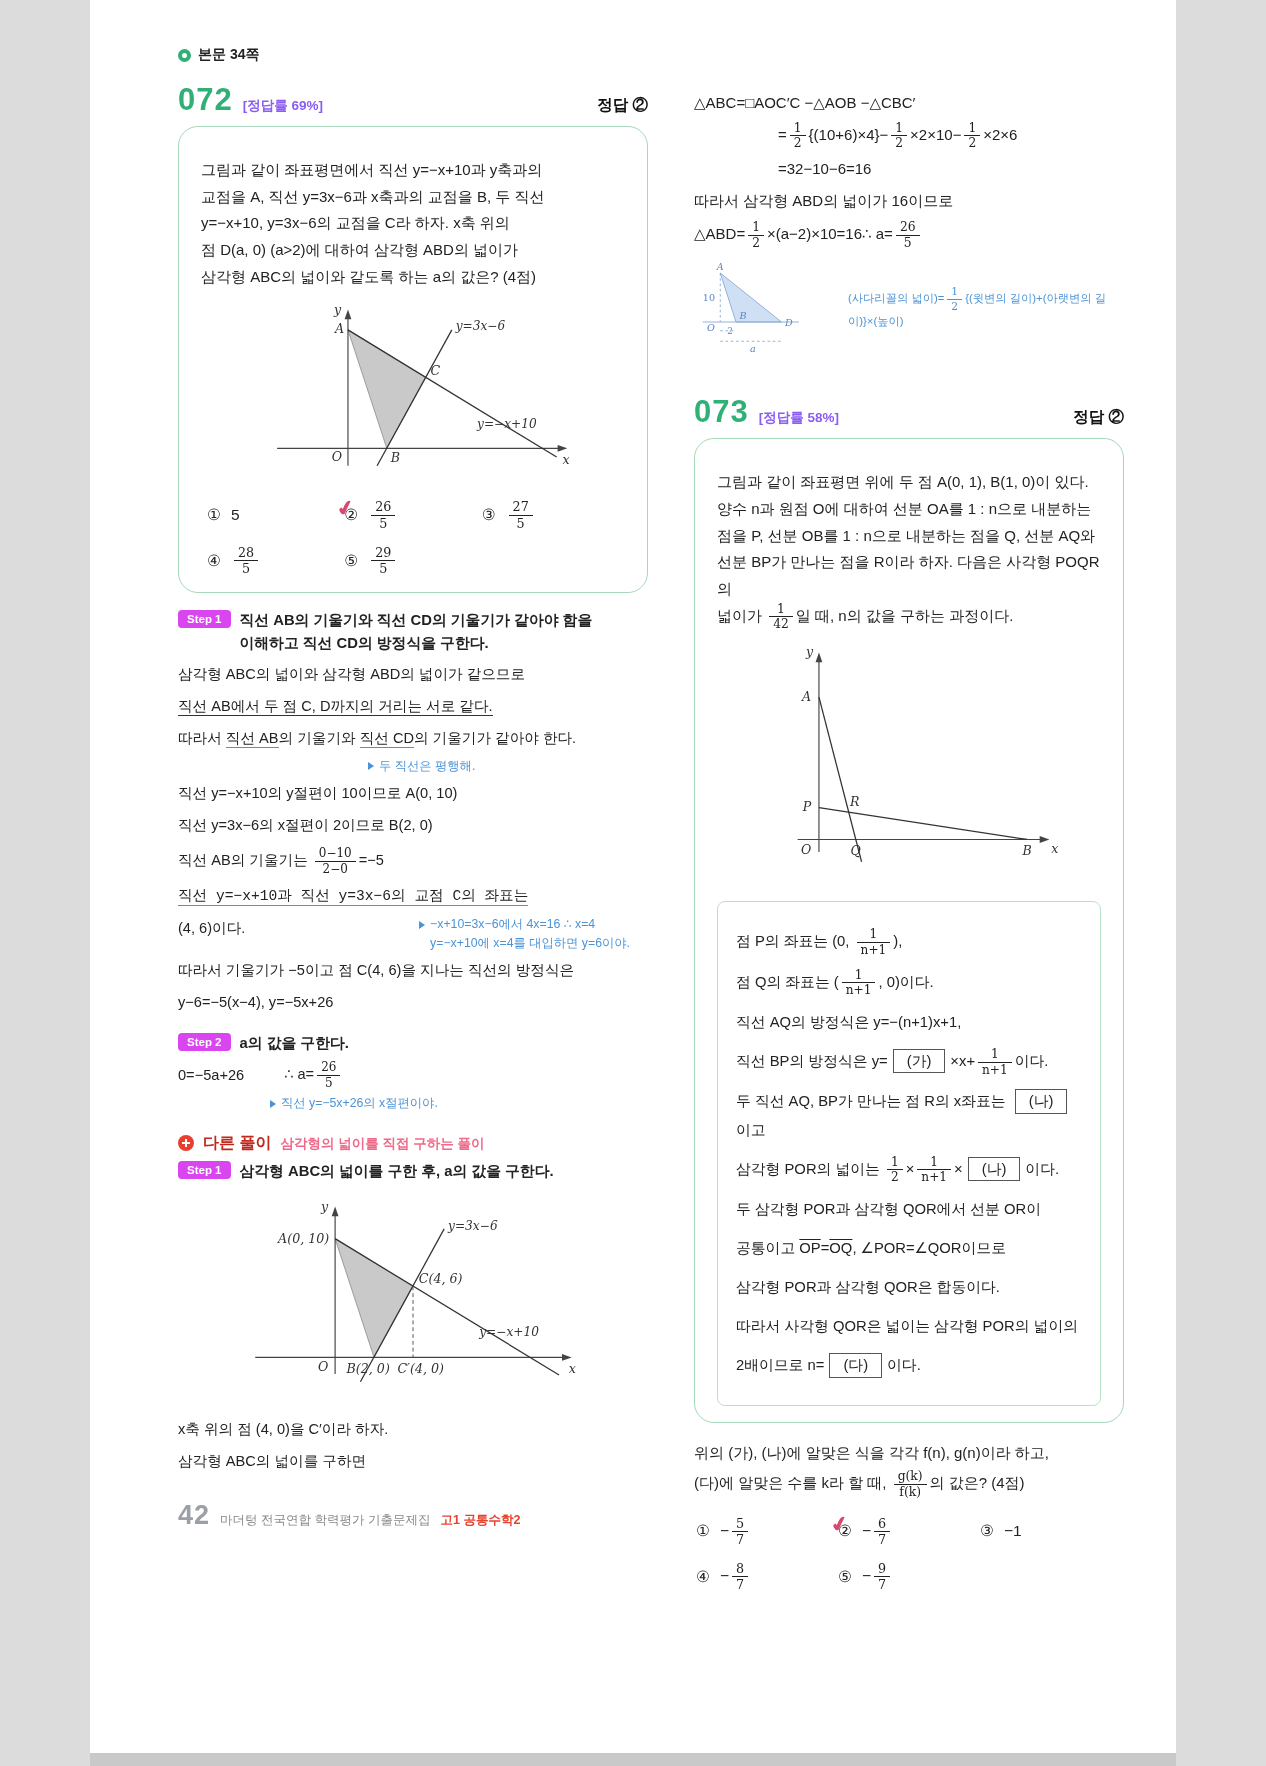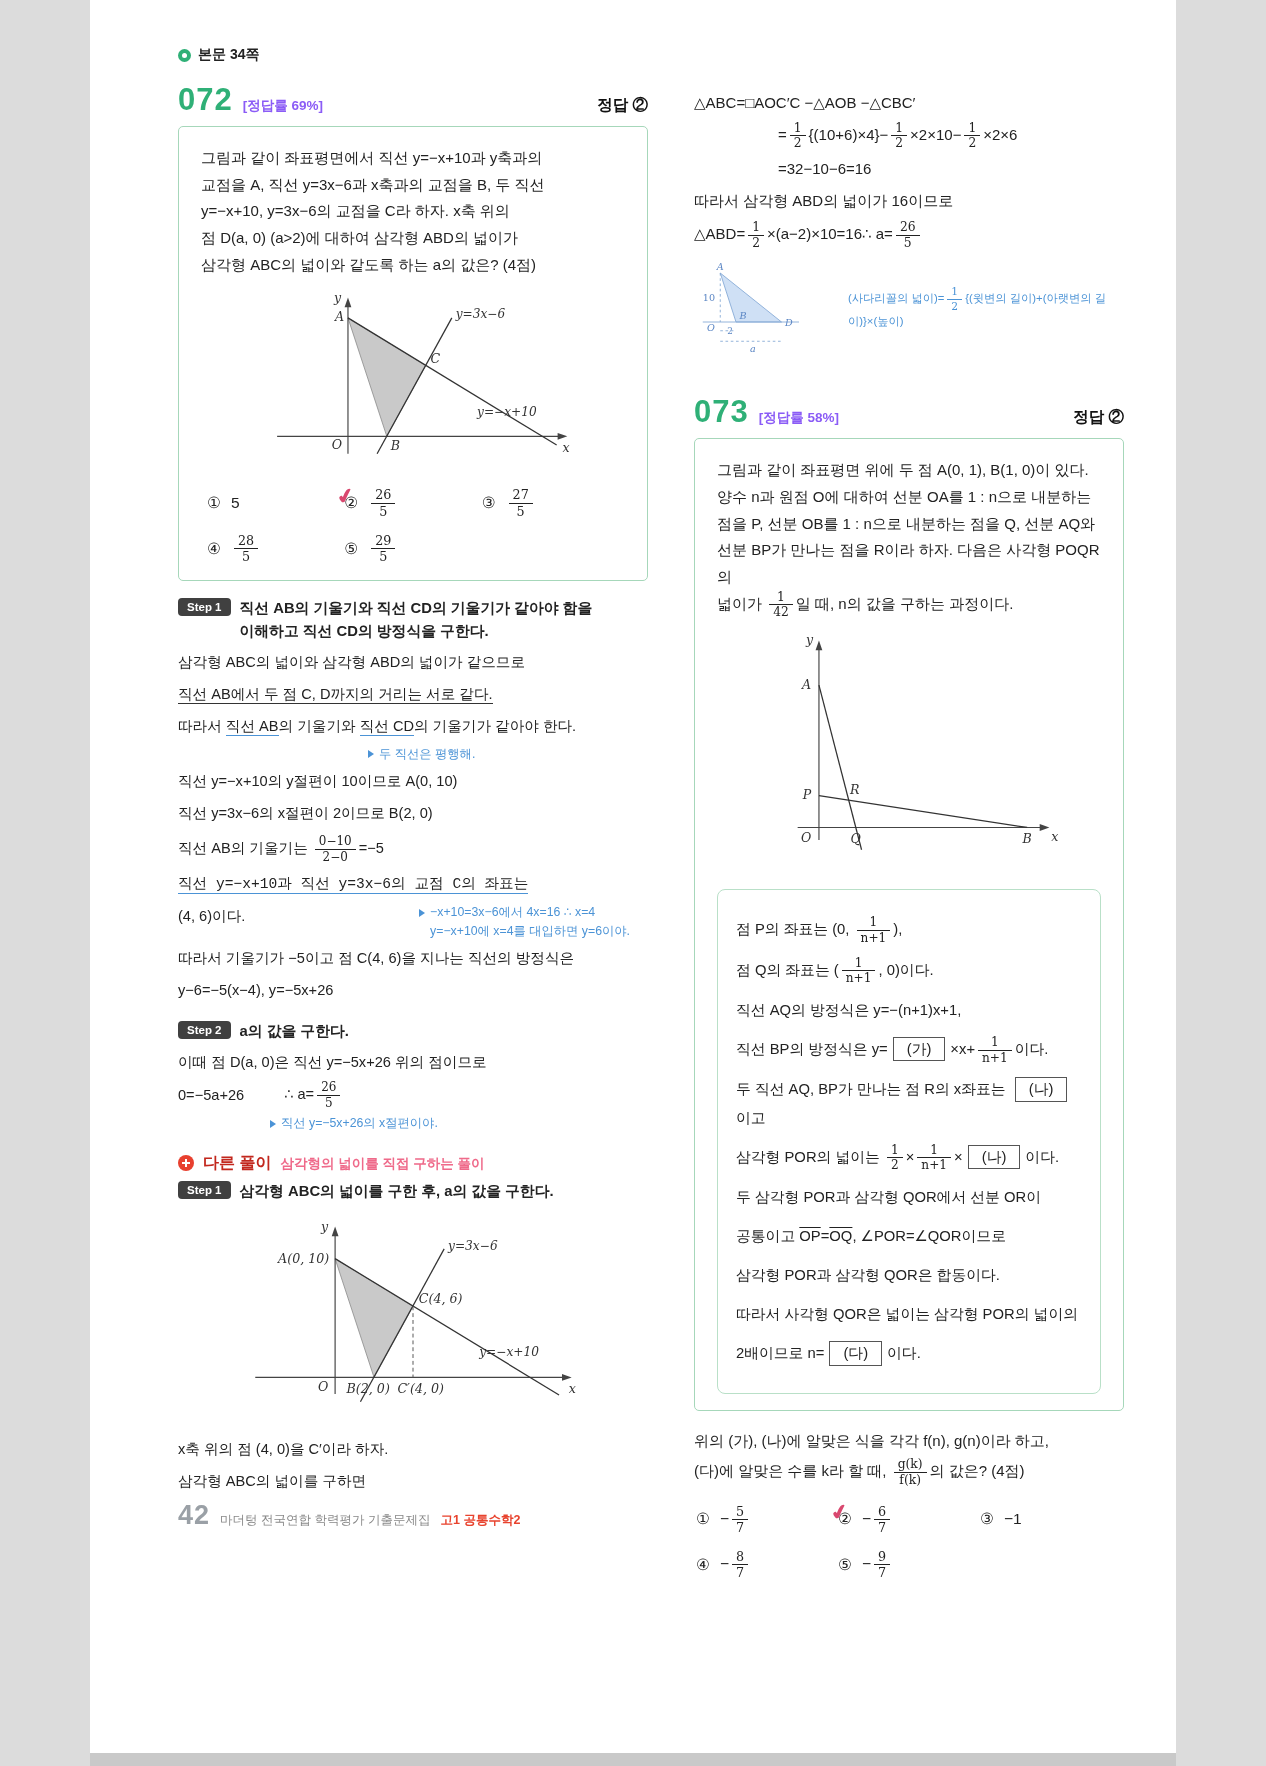--- a/index.html
+++ b/index.html
@@ -11,41 +11,41 @@
   .dot-icon::after{content:"";position:absolute;left:4px;top:4px;width:5px;height:5px;border-radius:50%;background:#fff;}
   .cols{position:absolute;top:84px;left:88px;right:52px;display:flex;gap:46px;align-items:flex-start;}
   .col-l{width:470px;flex:none;}
   .col-r{flex:1;min-width:0;}
 
   .prob-head{display:flex;align-items:baseline;gap:10px;margin-bottom:10px;}
   .prob-num{font-size:31px;font-weight:bold;color:#2fb077;letter-spacing:1px;line-height:1;}
   .prob-rate{font-size:13.5px;font-weight:bold;color:#8b5cf6;}
   .prob-ans{margin-left:auto;font-size:15.5px;font-weight:bold;color:#111;}
 
-  .pbox{border:1.6px solid #a6d7ba;border-radius:5px;padding:18px 22px 16px;}
+  .pbox{border:1.6px solid #a6d7ba;border-radius:20px;padding:30px 22px 16px;}
   .statement{margin:0;font-size:15px;line-height:1.78;}
   .stline{display:block;}
 
   svg{display:block;}
   .gsvg{margin:10px auto 2px;}
   .gtxt{font-family:"DejaVu Serif",serif;font-style:italic;font-size:13px;fill:#333;}
   .gtxt-s{font-family:"DejaVu Serif",serif;font-style:italic;font-size:12.5px;fill:#333;}
 
   .choices{display:grid;grid-template-columns:1fr 1fr 1fr;row-gap:16px;margin-top:14px;padding:0 6px;font-size:15.5px;}
   .choice{display:flex;align-items:center;gap:10px;position:relative;}
   .c-label{position:relative;}
   .check{position:absolute;left:-7px;top:-10px;font-size:20px;color:#d9486f;transform:rotate(-14deg);font-weight:bold;}
 
   .frac{display:inline-flex;flex-direction:column;text-align:center;vertical-align:middle;
         line-height:1.05;font-size:0.82em;margin:0 3px;font-family:"DejaVu Serif",serif;}
   .frac .fn{border-bottom:1px solid #222;padding:0 4px 1px;}
   .frac .fd{padding:1px 4px 0;}
 
   .step-row{display:flex;align-items:flex-start;gap:9px;margin:16px 0 6px;}
-  .step-chip{background:#404040;color:#fff;font-size:11.5px;font-weight:bold;padding:3px 9px;border-radius:4px;white-space:nowrap;margin-top:1px;}
+  .step-chip{background:#d946ef;color:#fff;font-size:11.5px;font-weight:bold;padding:3px 9px;border-radius:4px;white-space:nowrap;margin-top:1px;}
   .step-text{font-weight:bold;font-size:14.8px;line-height:1.55;}
 
   .sline{margin:5px 0;font-size:14.6px;line-height:1.85;}
   .ul{border-bottom:1.2px solid #333;padding-bottom:1px;}
   .tok{border-bottom:1.5px solid #4b93d6;padding-bottom:1px;}
   .ul-blue{border-bottom:1.5px solid #4b93d6;padding-bottom:1px;}
   .blue-note{color:#4b93d6;font-size:12.3px;line-height:1.5;}
   .arr{display:inline-block;width:0;height:0;border-top:4px solid transparent;border-bottom:4px solid transparent;
        border-left:6px solid #4b93d6;margin-right:5px;vertical-align:middle;}
   .row-split{display:flex;justify-content:space-between;align-items:flex-start;gap:8px;}
@@ -194,21 +194,20 @@
           <span style="margin-left:11px;display:inline-block;">y=−x+10에 x=4를 대입하면 y=6이야.</span>
         </p>
       </div>
       <p class="sline">따라서 기울기가 −5이고 점 C(4, 6)을 지나는 직선의 방정식은</p>
       <p class="sline">y−6=−5(x−4), y=−5x+26</p>
 
       <div class="step-row">
         <span class="step-chip">Step 2</span>
         <span class="step-text">a의 값을 구한다.</span>
       </div>
-      <p class="sline">이때 점 D(a, 0)은 직선 y=−5x+26 위의 점이므로</p>
       <p class="sline" style="display:flex;align-items:center;gap:40px;">
         <span>0=−5a+26</span>
         <span><span>∴ a=</span><span class="frac">
               <span class="fn">26</span>
               <span class="fd">5</span>
             </span></span>
       </p>
       <p class="blue-note" style="margin:0 0 4px 92px;">
         <span class="arr"></span><span>직선 y=−5x+26의 x절편이야.</span>
       </p>

